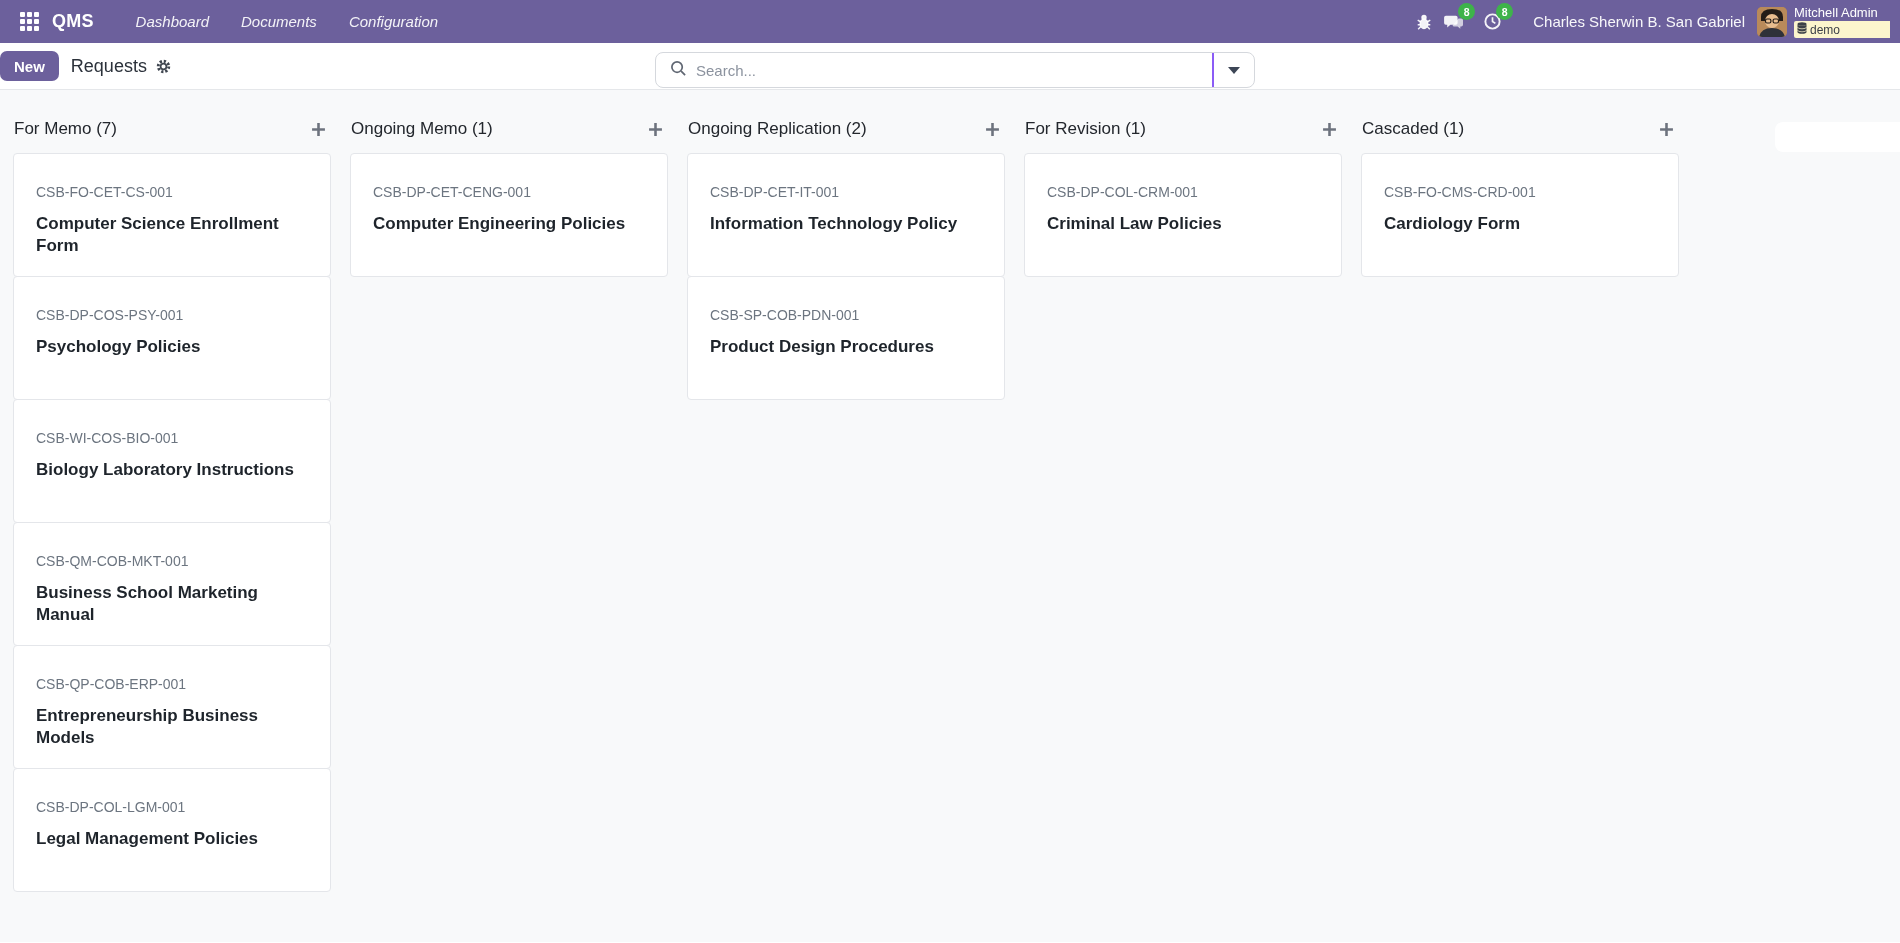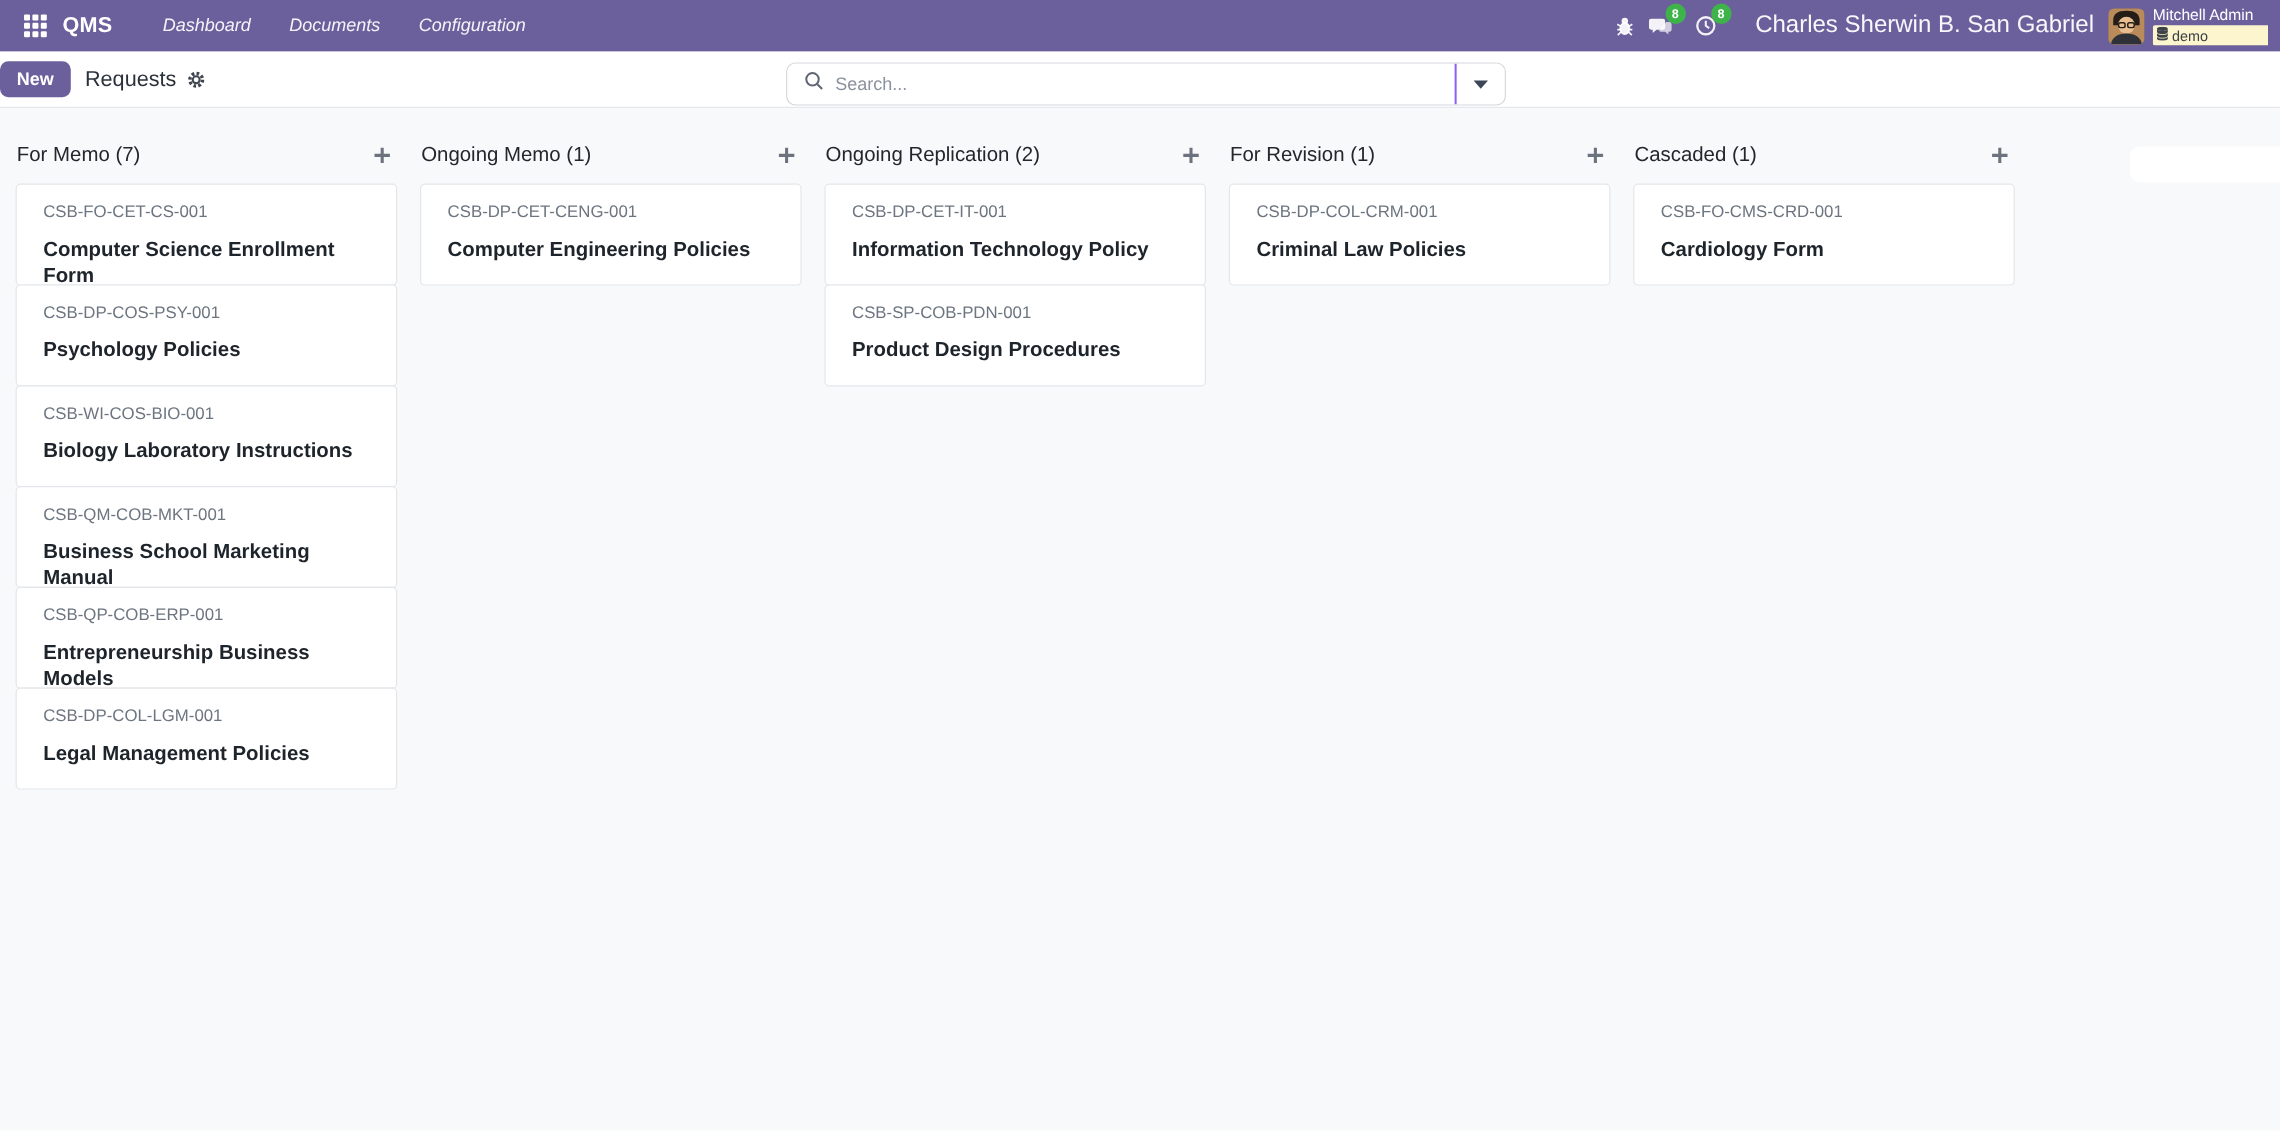--- a/index.html
+++ b/index.html
@@ -17,21 +17,21 @@
   .menu { display:flex; align-items:center; height:100%; margin-left:20px;font-style:italic; }
   .menu-item { padding:0 16px; height:100%; display:flex; align-items:center;
     font-size:15px; color:rgba(255,255,255,.92); cursor:pointer; }
   .nav-right { display:flex; align-items:center; height:100%; }
   .systray-icon { position:relative; width:30px; height:43px; display:flex; align-items:center;
     justify-content:center; cursor:pointer; color:rgba(255,255,255,.9); }
   .systray-icon.mr { margin-right:8px; }
   .count-badge { position:absolute; top:3px; right:-6px; min-width:17px; height:17px; border-radius:50%;
     background:#3eb34a; color:#fff; font-size:10.5px; font-weight:700; display:flex;
     align-items:center; justify-content:center; padding:0 2px; }
-  .user-name { font-size:20px; color:rgba(255,255,255,.95); margin:0 12px 0 18px; cursor:pointer; }
+  .user-name { font-size:15px; color:rgba(255,255,255,.95); margin:0 12px 0 18px; cursor:pointer; }
   .avatar { width:30px; height:30px; border-radius:5px; overflow:hidden; background:#a97c50; flex:0 0 auto; cursor:pointer; }
   .user-meta { margin-left:7px; width:96px; overflow:hidden; }
   .admin-name { font-size:13px; color:#fff; line-height:15px; white-space:nowrap; }
   .demo-badge { margin-top:1px; background:#fcf5cd; color:#3d4148; font-size:12px; line-height:16px;
     height:17px; display:flex; align-items:center; gap:3px; padding:0 5px 0 3px;
     border-radius:2px; width:120px; white-space:nowrap; }
   .db-icon { display:inline-block; }
 
   
   .control-panel { position:relative; height:47px; background:#fff; border-bottom:1px solid #e5e7ea;
@@ -57,22 +57,22 @@
   
   .content { position:relative; height:852px; background:#f8f9fa; overflow:hidden; }
   .board { display:flex; gap:19px; padding:28px 0 0 13px; align-items:flex-start; }
   .kcolumn { width:318px; flex:0 0 auto; }
   .kcolumn-header { display:flex; align-items:center; justify-content:space-between;
     padding:0 2px 0 1px; margin-bottom:13px; }
   .kcolumn-title { font-size:17px; font-weight:500; color:#23272d; cursor:default; }
   .plus-btn { width:22px; height:22px; display:flex; align-items:center; justify-content:center;
     color:#6d737e; cursor:pointer; }
   .cards { display:flex; flex-direction:column; }
-  .kcard { background:#fff; border:1px solid #e4e6ea; border-radius:4px; height:85px;
-    padding:12px 20px 0 22px; margin-top:-1px; cursor:pointer; }
+  .kcard { background:#fff; border:1px solid #e4e6ea; border-radius:4px; height:124px;
+    padding:28px 20px 0 22px; margin-top:-1px; cursor:pointer; }
   .kcard:first-child { margin-top:0; }
   .kcard .code { font-size:14px; color:#6c7580; line-height:20px; }
   .kcard .title { font-size:17px; font-weight:700; color:#1e242b; line-height:22px; margin-top:11px; }
   .quick-create-input { position:absolute; top:32px; left:1775px; width:140px; height:30px;
     background:#fff; border:none; border-radius:8px; outline:none; padding:0 10px;
     font-family:"Liberation Sans", sans-serif; font-size:14px; }
 </style>
 </head>
 <body>
 

